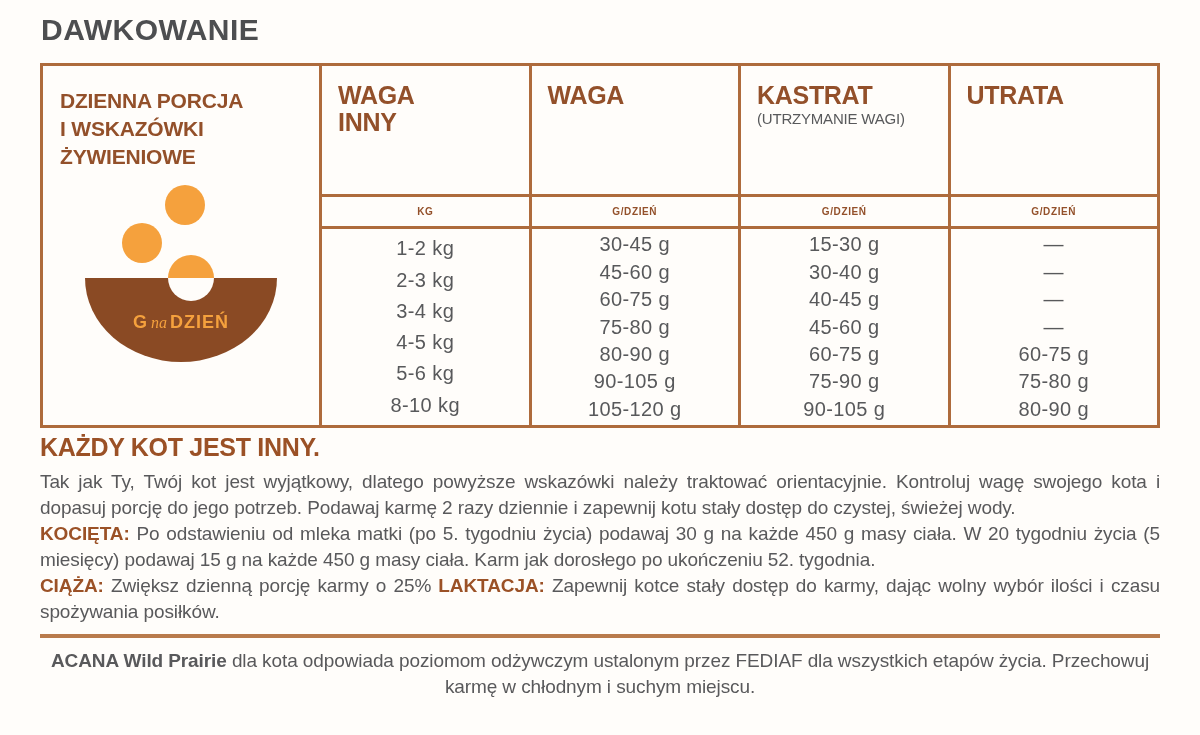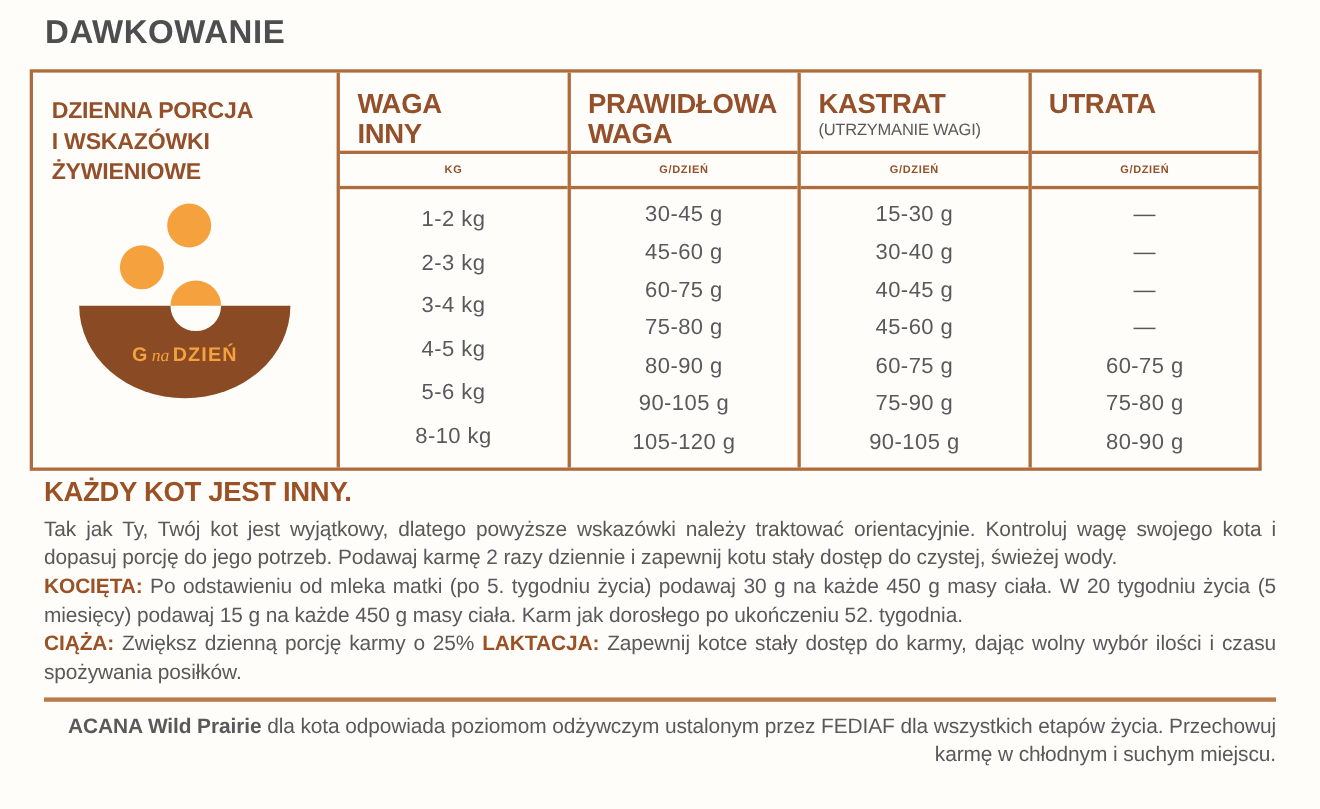--- a/index.html
+++ b/index.html
@@ -13,33 +13,33 @@
   .page { position: relative; width: 1200px; height: 735px; overflow: hidden; border-radius: 30px; }
 
   
   .page-title {
     position: absolute; left: 41px; top: 13px; margin: 0;
     font-size: 30px; font-weight: bold; color: #4d4e50; letter-spacing: 0.5px;
   }
 
   
   .dose-table {
-    position: absolute; left: 27px; top: 63px; width: 1120px; height: 365px;
+    position: absolute; left: 40px; top: 63px; width: 1120px; height: 365px;
     border: 3px solid #ae6b3c; display: flex; background: #fffdfa;
   }
   .info-col { width: 276px; position: relative; }
   .data-col { flex: 1; border-left: 3px solid #ae6b3c; display: flex; flex-direction: column; }
 
   .info-header {
     padding: 21px 10px 0 17px;
     font-size: 21px; font-weight: bold; color: #93502a;
     line-height: 28px; letter-spacing: -0.2px;
   }
 
-  .col-header { height: 71px; padding: 16px 18px 0 16px; }
+  .col-header { height: 128px; padding: 16px 18px 0 16px; }
   .col-title { font-size: 25px; font-weight: bold; color: #93502a; line-height: 27px; letter-spacing: -0.3px; }
   .col-title span { display: block; }
   .col-sub { font-size: 15px; color: #58595b; letter-spacing: -0.2px; margin-top: 1px; white-space: nowrap; }
 
   .unit-row {
     height: 35px; line-height: 29px; text-align: center;
     border-top: 3px solid #ae6b3c; border-bottom: 3px solid #ae6b3c;
     color: #93502a; font-weight: bold; font-size: 10px; letter-spacing: 0.6px;
   }
 
@@ -58,21 +58,21 @@
   .bowl-notch { position: absolute; left: 83px; top: 77px; width: 46px; height: 46px; background: #fffdfa; border-radius: 50%; }
   .ball-half { position: absolute; left: 83px; top: 77px; width: 46px; height: 23px; background: #f5a13d; border-radius: 23px 23px 0 0; }
   .bowl-label { position: absolute; left: 0; top: 134px; width: 192px; text-align: center; color: #f5a13d; white-space: nowrap; }
   .bowl-label .bl-bold { font-weight: bold; font-size: 18px; letter-spacing: 1px; }
   .bowl-label .bl-italic { font-style: italic; font-family: "Liberation Serif", serif; font-size: 16px; margin: 0 3px; }
 
   
   .notes { position: absolute; left: 40px; top: 433px; width: 1120px; }
   .notes h2 { margin: 0 0 7px 0; font-size: 25px; color: #9b5126; letter-spacing: -0.3px; }
   .notes p { margin: 0; font-size: 19px; line-height: 26px; color: #59595b; text-align: justify; letter-spacing: -0.1px; }
-  .notes p.no-justify { text-align: right; }
+  .notes p.no-justify { text-align: center; }
   .inline-label { color: #9b5126; font-weight: bold; }
   .divider { border: none; border-top: 4px solid #b97b4c; margin: 9px 0 10px 0; }
   .brand { font-weight: bold; }
 </style>
 </head>
 <body>
 
 <div class="page">
 
   <h1 class="page-title">DAWKOWANIE</h1>
@@ -110,21 +110,20 @@
         <div class="cell">3-4 kg</div>
         <div class="cell">4-5 kg</div>
         <div class="cell">5-6 kg</div>
         <div class="cell">8-10 kg</div>
       </div>
     </div>
 
     <div class="data-col">
       <div class="col-header">
         <div class="col-title">
-          <span>PRAWIDŁOWA</span>
           <span>WAGA</span>
         </div>
       </div>
       <div class="unit-row">G/DZIEŃ</div>
       <div class="cells">
         <div class="cell">30-45 g</div>
         <div class="cell">45-60 g</div>
         <div class="cell">60-75 g</div>
         <div class="cell">75-80 g</div>
         <div class="cell">80-90 g</div>

